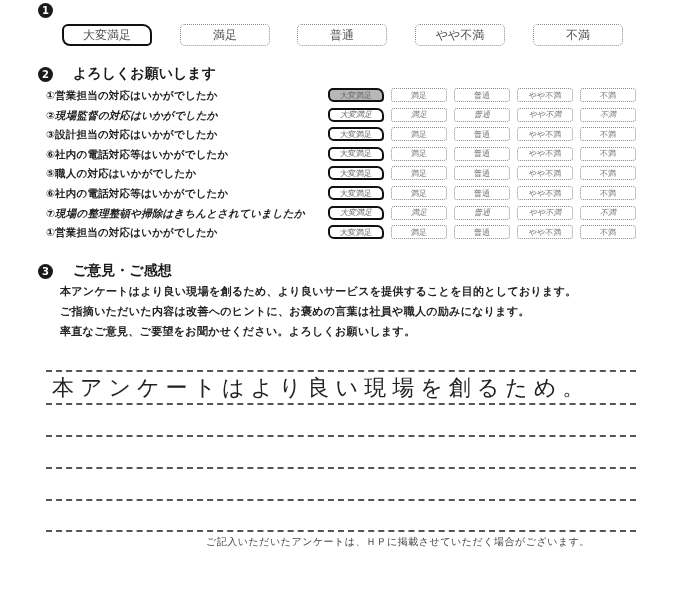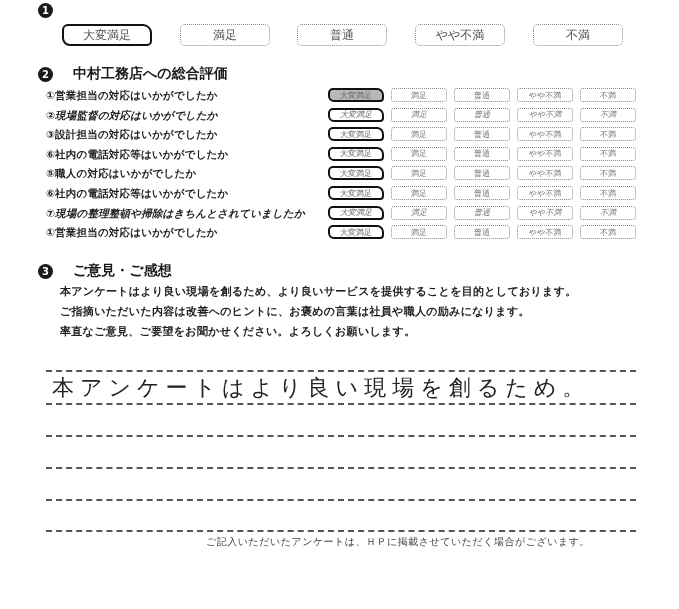--- a/index.html
+++ b/index.html
@@ -68,21 +68,21 @@
 </div>
 
 <div class="big-box selected" style="left:62px;">大変満足</div>
 <div class="big-box" style="left:180px;">満足</div>
 <div class="big-box" style="left:297px;">普通</div>
 <div class="big-box" style="left:415px;">やや不満</div>
 <div class="big-box" style="left:533px;">不満</div>
 
 <div class="sec-title" style="top:65px;">
   <span class="sec-num">2</span>
-  <span>中村工務店への総合評価</span>
+  <span>よろしくお願いします</span>
 </div>
 
 <div id="q-container">
     <div class="q-row" style="top: 88px;">
       <div class="q-label">①営業担当の対応はいかがでしたか</div>
       <div class="sm-box selected shaded" style="left: 328px;">大変満足</div>
       <div class="sm-box" style="left: 391px;">満足</div>
       <div class="sm-box" style="left: 454px;">普通</div>
       <div class="sm-box" style="left: 517px;">やや不満</div>
       <div class="sm-box" style="left: 580px;">不満</div>

